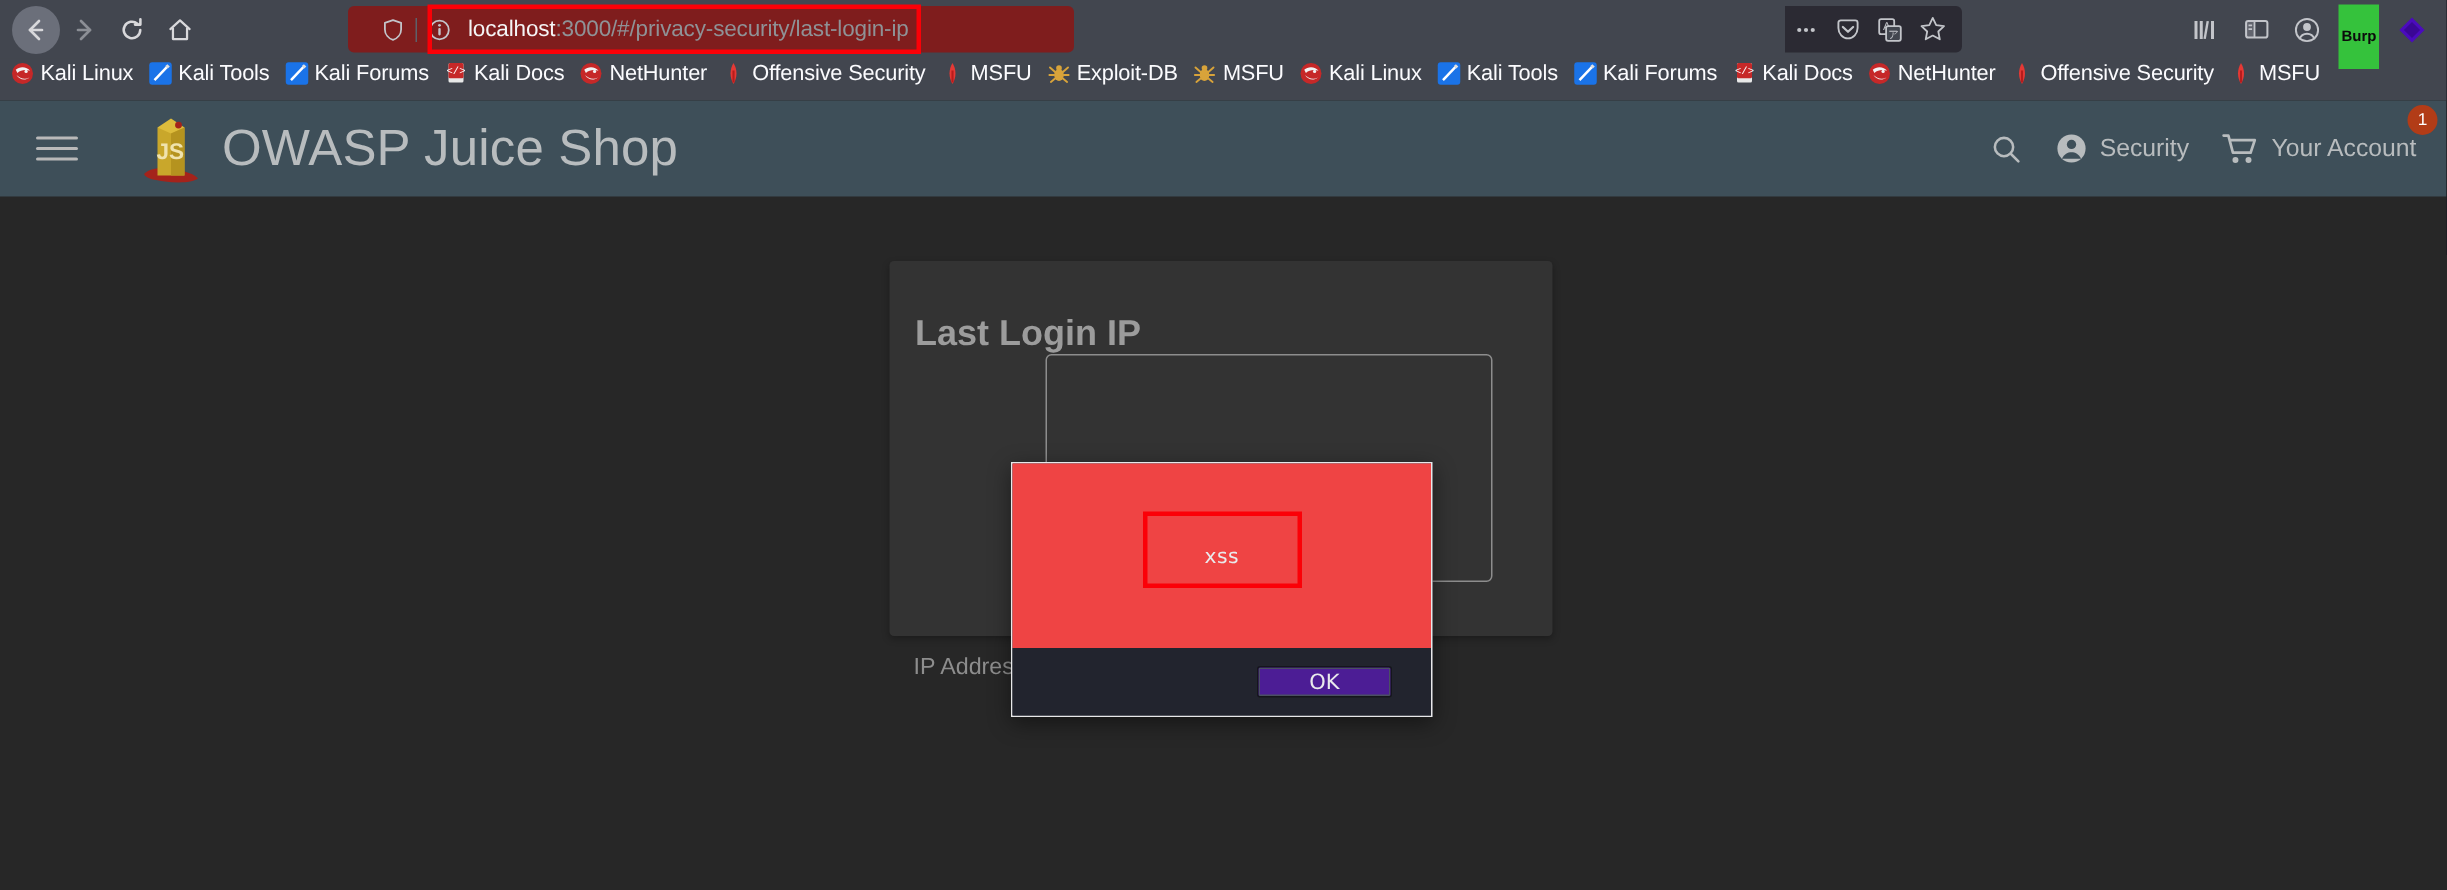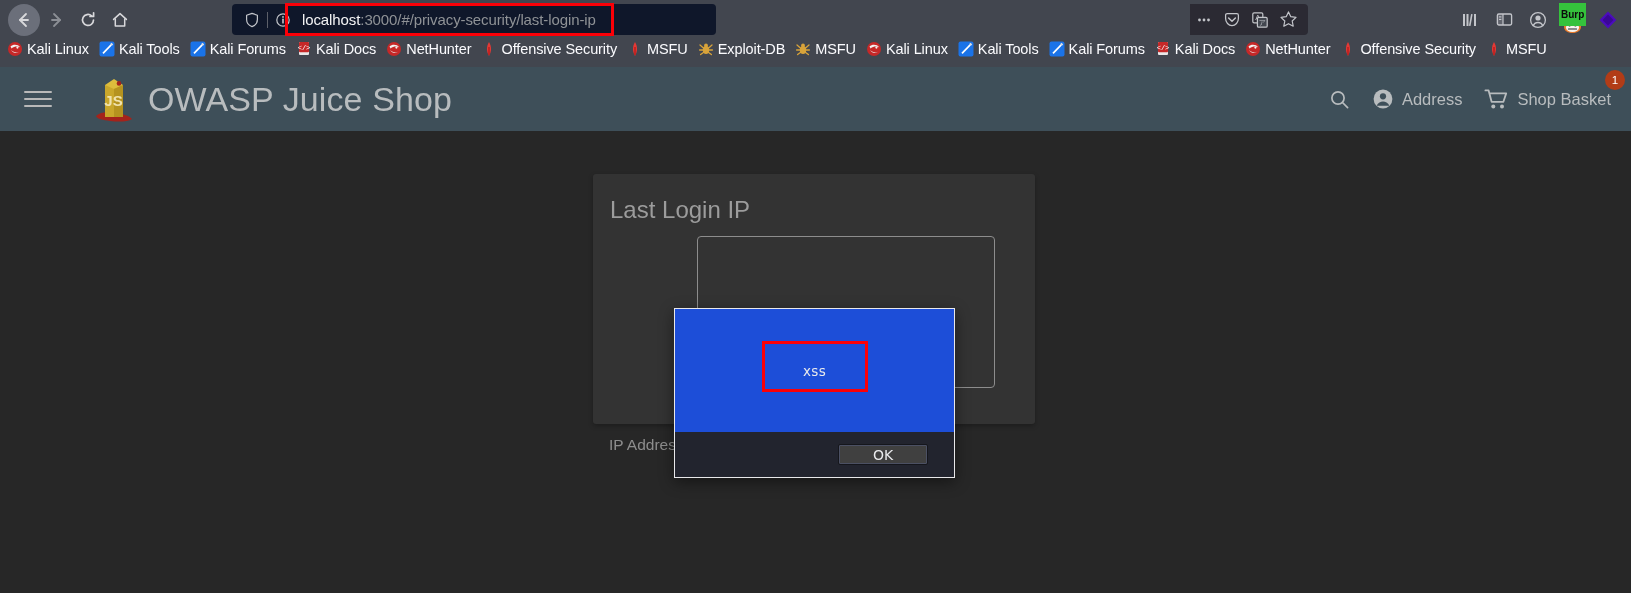--- a/index.html
+++ b/index.html
@@ -34,25 +34,25 @@
   .nav-btn svg { display: block; }
 
   #back-button { background: #6b6f7a; border-radius: 50%; }
 
   #urlbar-wrap {
     position: absolute;
     left: 232px;
     top: 4px;
     width: 484px;
     height: 31px;
-    background: #0f172a;
+    background: #7f1d1d;
     border-radius: 4px;
     display: flex;
     align-items: center;
-    padding-left: 7px;
+    padding-left: 17px;
   }
   .urlbar-icon {
     width: 26px; height: 26px;
     display: flex; align-items: center; justify-content: center;
     flex: 0 0 auto;
   }
   #urlbar-separator {
     width: 1px; height: 16px;
     background: #5d6069;
     margin: 0 2px;
@@ -103,21 +103,21 @@
   
   #burp-icon { width: 32px; height: 31px; position: relative; }
   #burp-badge {
     position: absolute;
     top: -1px; left: 2px;
     background: #35c23c;
     color: #0c0c0c;
     font-size: 10px;
     font-weight: bold;
     line-height: 11px;
-    padding: 6px 2px;
+    padding: 16px 2px;
     font-family: "Liberation Sans", sans-serif;
     z-index: 2;
   }
   #burp-fox {
     position: absolute;
     bottom: 1px; left: 5px;
     width: 21px; height: 16px;
   }
 
   
@@ -213,24 +213,24 @@
   #login-ip-card {
     position: absolute;
     left: 593px; top: 107px;
     width: 442px; height: 250px;
     background: #333333;
     border-radius: 3px;
     box-shadow: 0 2px 5px rgba(0,0,0,0.28);
   }
   #card-title {
     position: absolute;
-    left: 17px; top: 22px;
+    left: 17px; top: 35px;
     font-size: 24px;
     color: #9c9c9c;
-    font-weight: 400;
+    font-weight: 700;
   }
   #ip-field-outline {
     position: absolute;
     left: 104px; top: 62px;
     width: 298px; height: 152px;
     border: 1px solid #8d8d8d;
     border-radius: 4px;
   }
   #ip-address-label {
     position: absolute;
@@ -249,21 +249,21 @@
     box-shadow: 0 4px 14px rgba(0,0,0,0.45);
     display: flex;
     flex-direction: column;
   }
   #alert-body {
     flex: 1 1 auto;
     position: relative;
     display: flex;
     align-items: center;
     justify-content: center;
-    background: #1d4ed8;
+    background: #ef4444;
     text-align: center;
   }
   #alert-message {
     font-size: 13.5px;
     color: #e9eaec;
     font-family: "DejaVu Sans", sans-serif;
     letter-spacing: 0.3px;
   }
   #alert-annotation {
     position: absolute;
@@ -275,21 +275,21 @@
   #alert-footer {
     height: 45px;
     background: #22242e;
     display: flex;
     align-items: center;
     justify-content: flex-end;
     padding-right: 26px;
   }
   #alert-ok-button {
     width: 90px; height: 21px;
-    background: #404040;
+    background: #4c1d95;
     border: 1px solid #15161c;
     border-radius: 2px;
     display: flex; align-items: center; justify-content: center;
     box-shadow: inset 0 0 0 1px #4b5063;
   }
   #alert-ok-label {
     font-size: 14px;
     color: #e9eaec;
     font-family: "DejaVu Sans", sans-serif;
   }
@@ -616,30 +616,30 @@
           <line x1="13.5" y1="13.5" x2="18.6" y2="18.6" stroke="#b8bcbe" stroke-width="1.7" stroke-linecap="round"></line>
         </svg>
       </div>
 
       <div class="hdr-btn">
         <svg width="22" height="22" viewBox="0 0 22 22">
           <circle cx="11" cy="11" r="9.4" fill="#b8bcbe"></circle>
           <circle cx="11" cy="8.3" r="3.1" fill="#3e4f59"></circle>
           <path d="M4.6 17.8 C6 14.8 8.6 13.5 11 13.5 C13.4 13.5 16 14.8 17.4 17.8 Z" fill="#3e4f59"></path>
         </svg>
-        <span>Address</span>
+        <span>Security</span>
       </div>
 
       <div class="hdr-btn">
         <svg width="25" height="23" viewBox="0 0 25 23">
           <path d="M1.4 2.4 L4.6 2.4 L7.6 13.8 L19.4 13.8 L22.2 5.4 L5.6 5.4" fill="none" stroke="#b8bcbe" stroke-width="1.8" stroke-linecap="round" stroke-linejoin="round"></path>
           <circle cx="9.3" cy="18.6" r="2" fill="#b8bcbe"></circle>
           <circle cx="18" cy="18.6" r="2" fill="#b8bcbe"></circle>
         </svg>
-        <span>Shop Basket</span>
+        <span>Your Account</span>
         <span id="basket-badge">1</span>
       </div>
     </div>
   </div>
 
   <div id="login-ip-card">
     <div id="card-title">Last Login IP</div>
     <div id="ip-field-outline"></div>
     <div id="ip-address-label">IP Address</div>
   </div>

